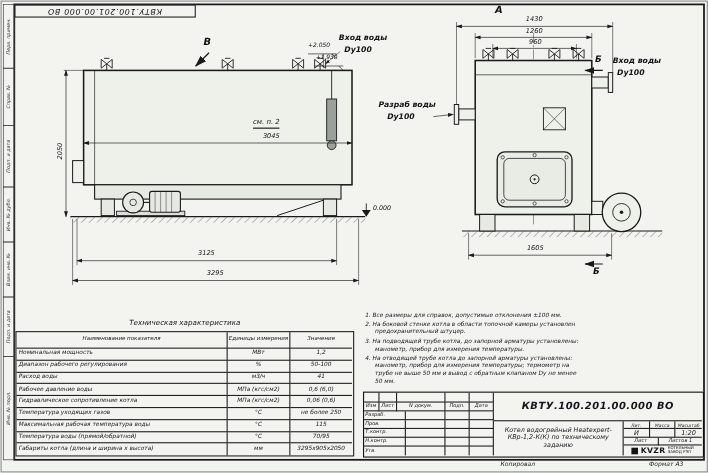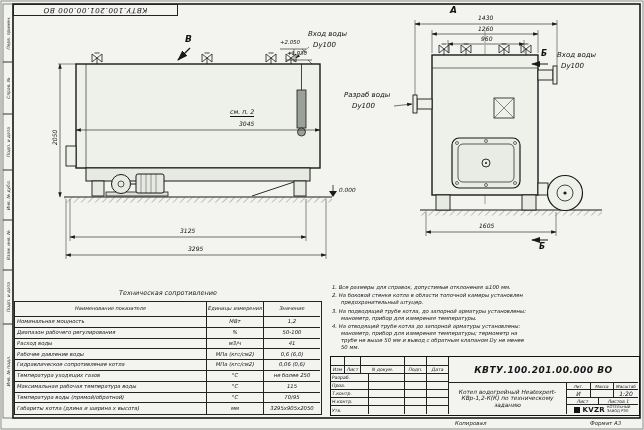--- a/index.html
+++ b/index.html
@@ -1,20 +1,20 @@
 <!DOCTYPE html>
 <html><head>
 <meta charset="utf-8">
 <style>
   html,body{margin:0;padding:0;background:#c8ccc8;}
   #sheet{position:relative;width:644px;height:430px;background:#f3f4f0;
          font-family:"DejaVu Sans",sans-serif;color:#15151a;overflow:hidden;}
   #sheet svg{position:absolute;left:0;top:0;}
   .lbl{position:absolute;font-style:italic;font-size:6px;line-height:1;white-space:nowrap;color:#111;}
-  .b7{font-size:7px;font-weight:normal;}
+  .b7{font-size:7px;font-weight:bold;}
   .big{font-size:9px;font-weight:bold;}
   .fs54{font-size:5.4px;}
   .fs58{font-size:5.8px;}
   .underl{border-bottom:0.8px solid #111;padding-bottom:1px;font-size:6.3px;}
   .vrot{transform:rotate(-90deg);transform-origin:0 0;}
   .stamp{position:absolute;left:13px;top:4px;width:165px;height:12px;border:1px solid #222;
          box-sizing:border-box;display:flex;align-items:center;justify-content:center;}
   .stamp span{transform:rotate(180deg);font-style:italic;font-size:7.2px;letter-spacing:.6px;white-space:nowrap;}
   .strip{position:absolute;left:3px;height:10px;font-style:italic;font-size:4.4px;color:#333;
          transform:rotate(-90deg);transform-origin:0 0;display:flex;align-items:center;justify-content:center;overflow:hidden;white-space:nowrap;}
@@ -218,21 +218,21 @@
   <span class="lbl" style="left:478px;top:26px;">1260</span>
   <span class="lbl" style="left:481px;top:36px;">960</span>
   <span class="lbl" style="left:479px;top:223px;">1605</span>
   <span class="lbl b7" style="left:344px;top:92px;">Разраб воды</span>
   <span class="lbl b7" style="left:352px;top:103px;">Dy100</span>
   <span class="lbl b7" style="left:557px;top:52px;">Вход воды</span>
   <span class="lbl b7" style="left:561px;top:63px;">Dy100</span>
   <span class="lbl" style="left:541px;top:50px;font-size:8px;font-weight:bold;">Б</span>
   <span class="lbl" style="left:539px;top:243px;font-size:8px;font-weight:bold;">Б</span>
 
-  <div class="ttab-title">Техническая сопротивление</div>
+  <div class="ttab-title">Техническая характеристика</div>
   <div class="ttab">
     <div class="tc hd name" style="justify-content:center;text-align:center;">Наименование показателя</div>
     <div class="tc hd">Единицы измерения</div>
     <div class="tc hd nbr">Значение</div>
 
     <div class="tc name">Номинальная мощность</div>
     <div class="tc">МВт</div>
     <div class="tc nbr">1,2</div>
 
     <div class="tc name">Диапазон рабочего регулирования</div>

